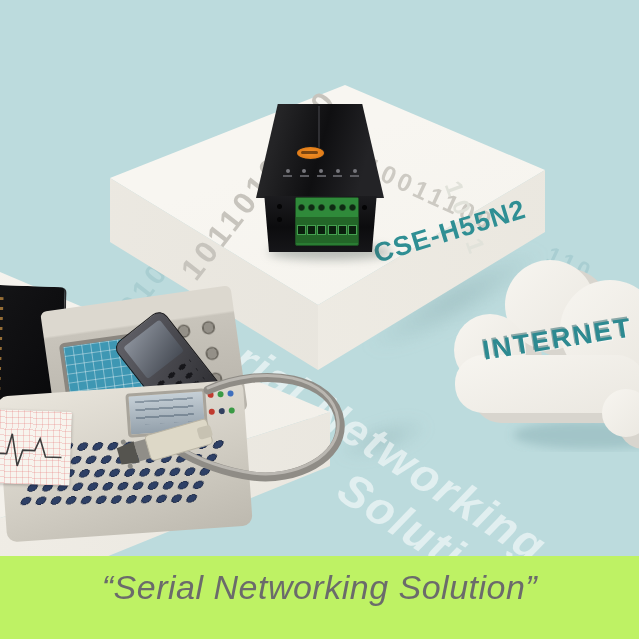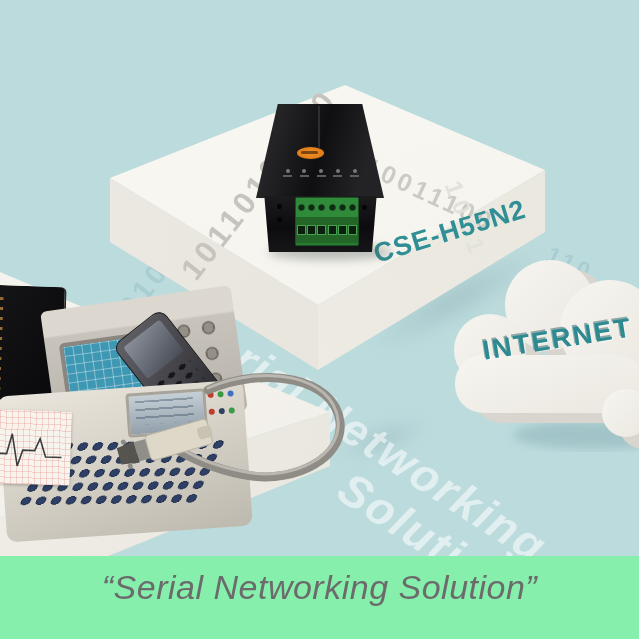--- a/index.html
+++ b/index.html
@@ -119,21 +119,21 @@
   #phone{left:138px;top:316px;width:60px;height:104px;border-radius:10px;z-index:6;
     transform:rotate(-38deg);border:1px solid #17171a;
     background:linear-gradient(150deg,#616168,#2b2b2f);}
   #phone-screen{margin:7px 7px 0;height:40px;border-radius:3px;
     background:linear-gradient(160deg,#8a909a,#474c55);}
   #phone-keys{margin:6px 8px 0;height:44px;
     background-image:radial-gradient(ellipse 5.5px 3.5px at center,#17171b 0 70%,transparent 72%);
     background-size:13.5px 11px;}
   #cable-svg{left:90px;top:360px;width:300px;height:170px;z-index:7;}
   
-  #caption-bar{left:0;top:556px;width:639px;height:83px;background:#86efac;z-index:10;
+  #caption-bar{left:0;top:556px;width:639px;height:83px;background:#bef264;z-index:10;
     display:flex;justify-content:center;}
   #caption{margin-top:12px;font-size:34px;font-style:italic;color:#6b6b6b;letter-spacing:.5px;}
 </style>
 </head>
 <body>
 
 <div id="stage">
 
   <div class="abs shadow" id="tp-shadow"></div>
   <div class="abs shadow" id="bp-shadow"></div>

